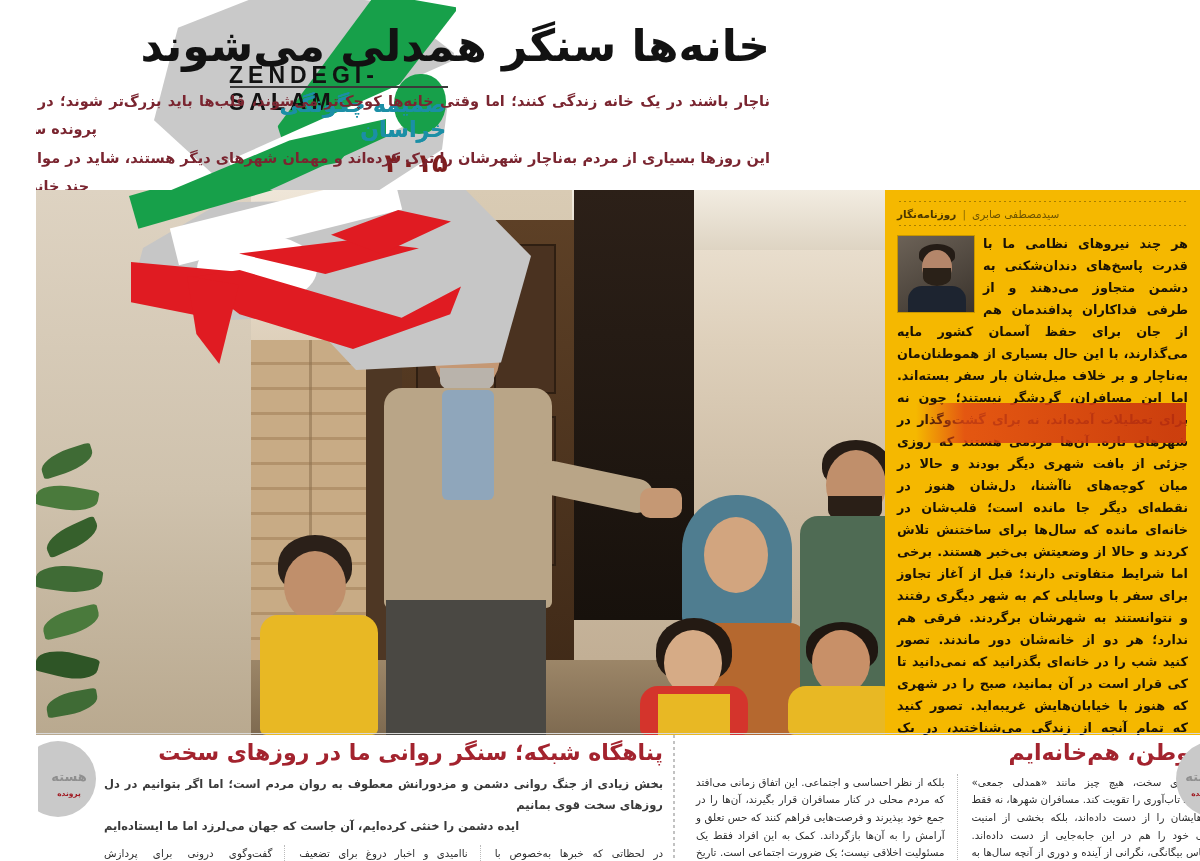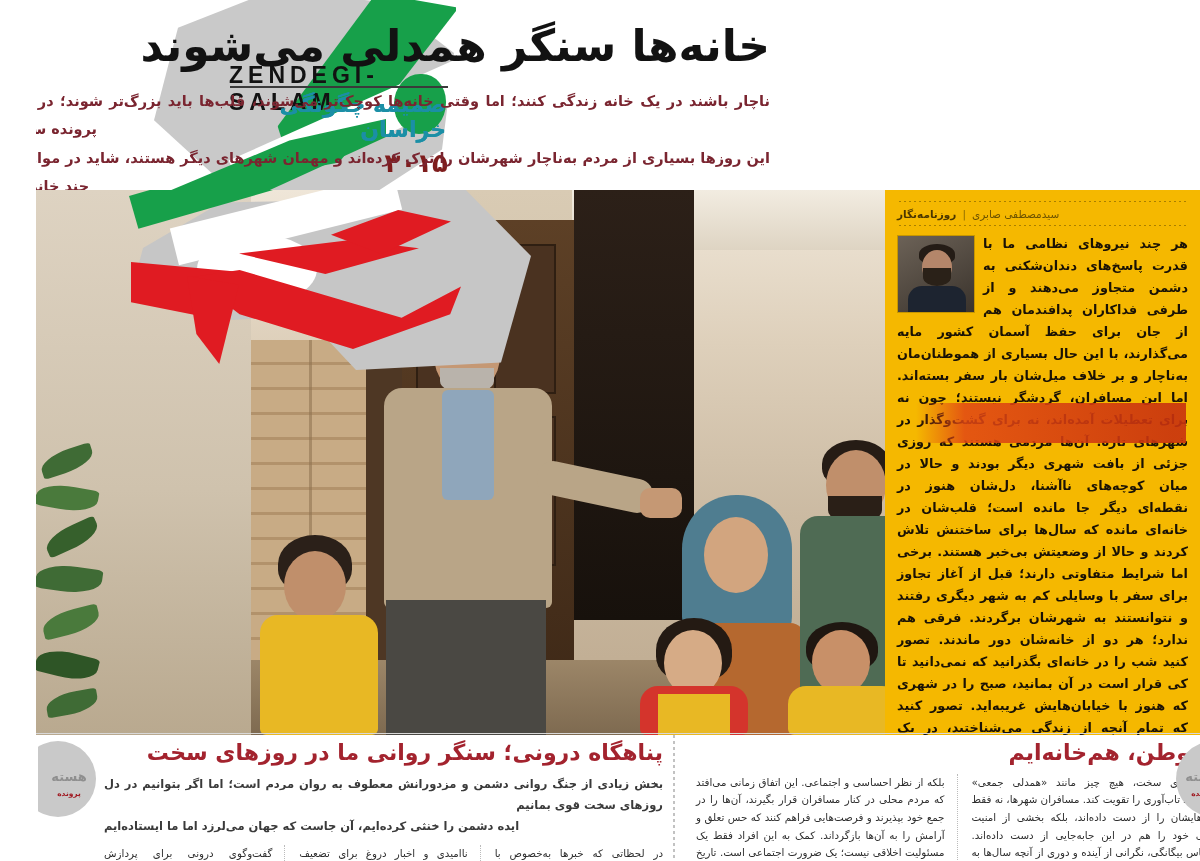--- a/index.html
+++ b/index.html
@@ -317,21 +317,21 @@
   <div class="bottom">
     <div class="botdiv"></div>
 
     <div class="badge badge-l">
       <div class="badge-circ"></div>
       <div class="badge-txt">هسته</div>
       <div class="badge-sub">پرونده</div>
     </div>
 
     <div class="story story-left">
-      <h2>پناهگاه درونی؛ سنگر روانی ما در روزهای سخت</h2>
+      <h2>پناهگاه شبکه؛ سنگر روانی ما در روزهای سخت</h2>
       <div class="lede">
         <span>بخش زیادی از جنگ روانی دشمن و مزدورانش معطوف به روان مردم است؛ اما اگر بتوانیم در دل روزهای سخت قوی بمانیم</span>
         <span class="last">ایده دشمن را خنثی کرده‌ایم، آن جاست که جهان می‌لرزد اما ما ایستاده‌ایم</span>
       </div>
       <div class="cols">
         <div class="col">در لحظاتی که خبرها به‌خصوص با فعالیت بی‌امان پایگاه‌های مزدور دشمن مثل شبکه ایران اینترنشنال</div>
         <div class="col">ناامیدی و اخبار دروغ برای تضعیف روحیه مردم هستند.</div>
         <div class="col">گفت‌وگوی درونی برای پردازش احساسات، ایجاد محیط فیزیکی آرام،</div>
       </div>
     </div>

